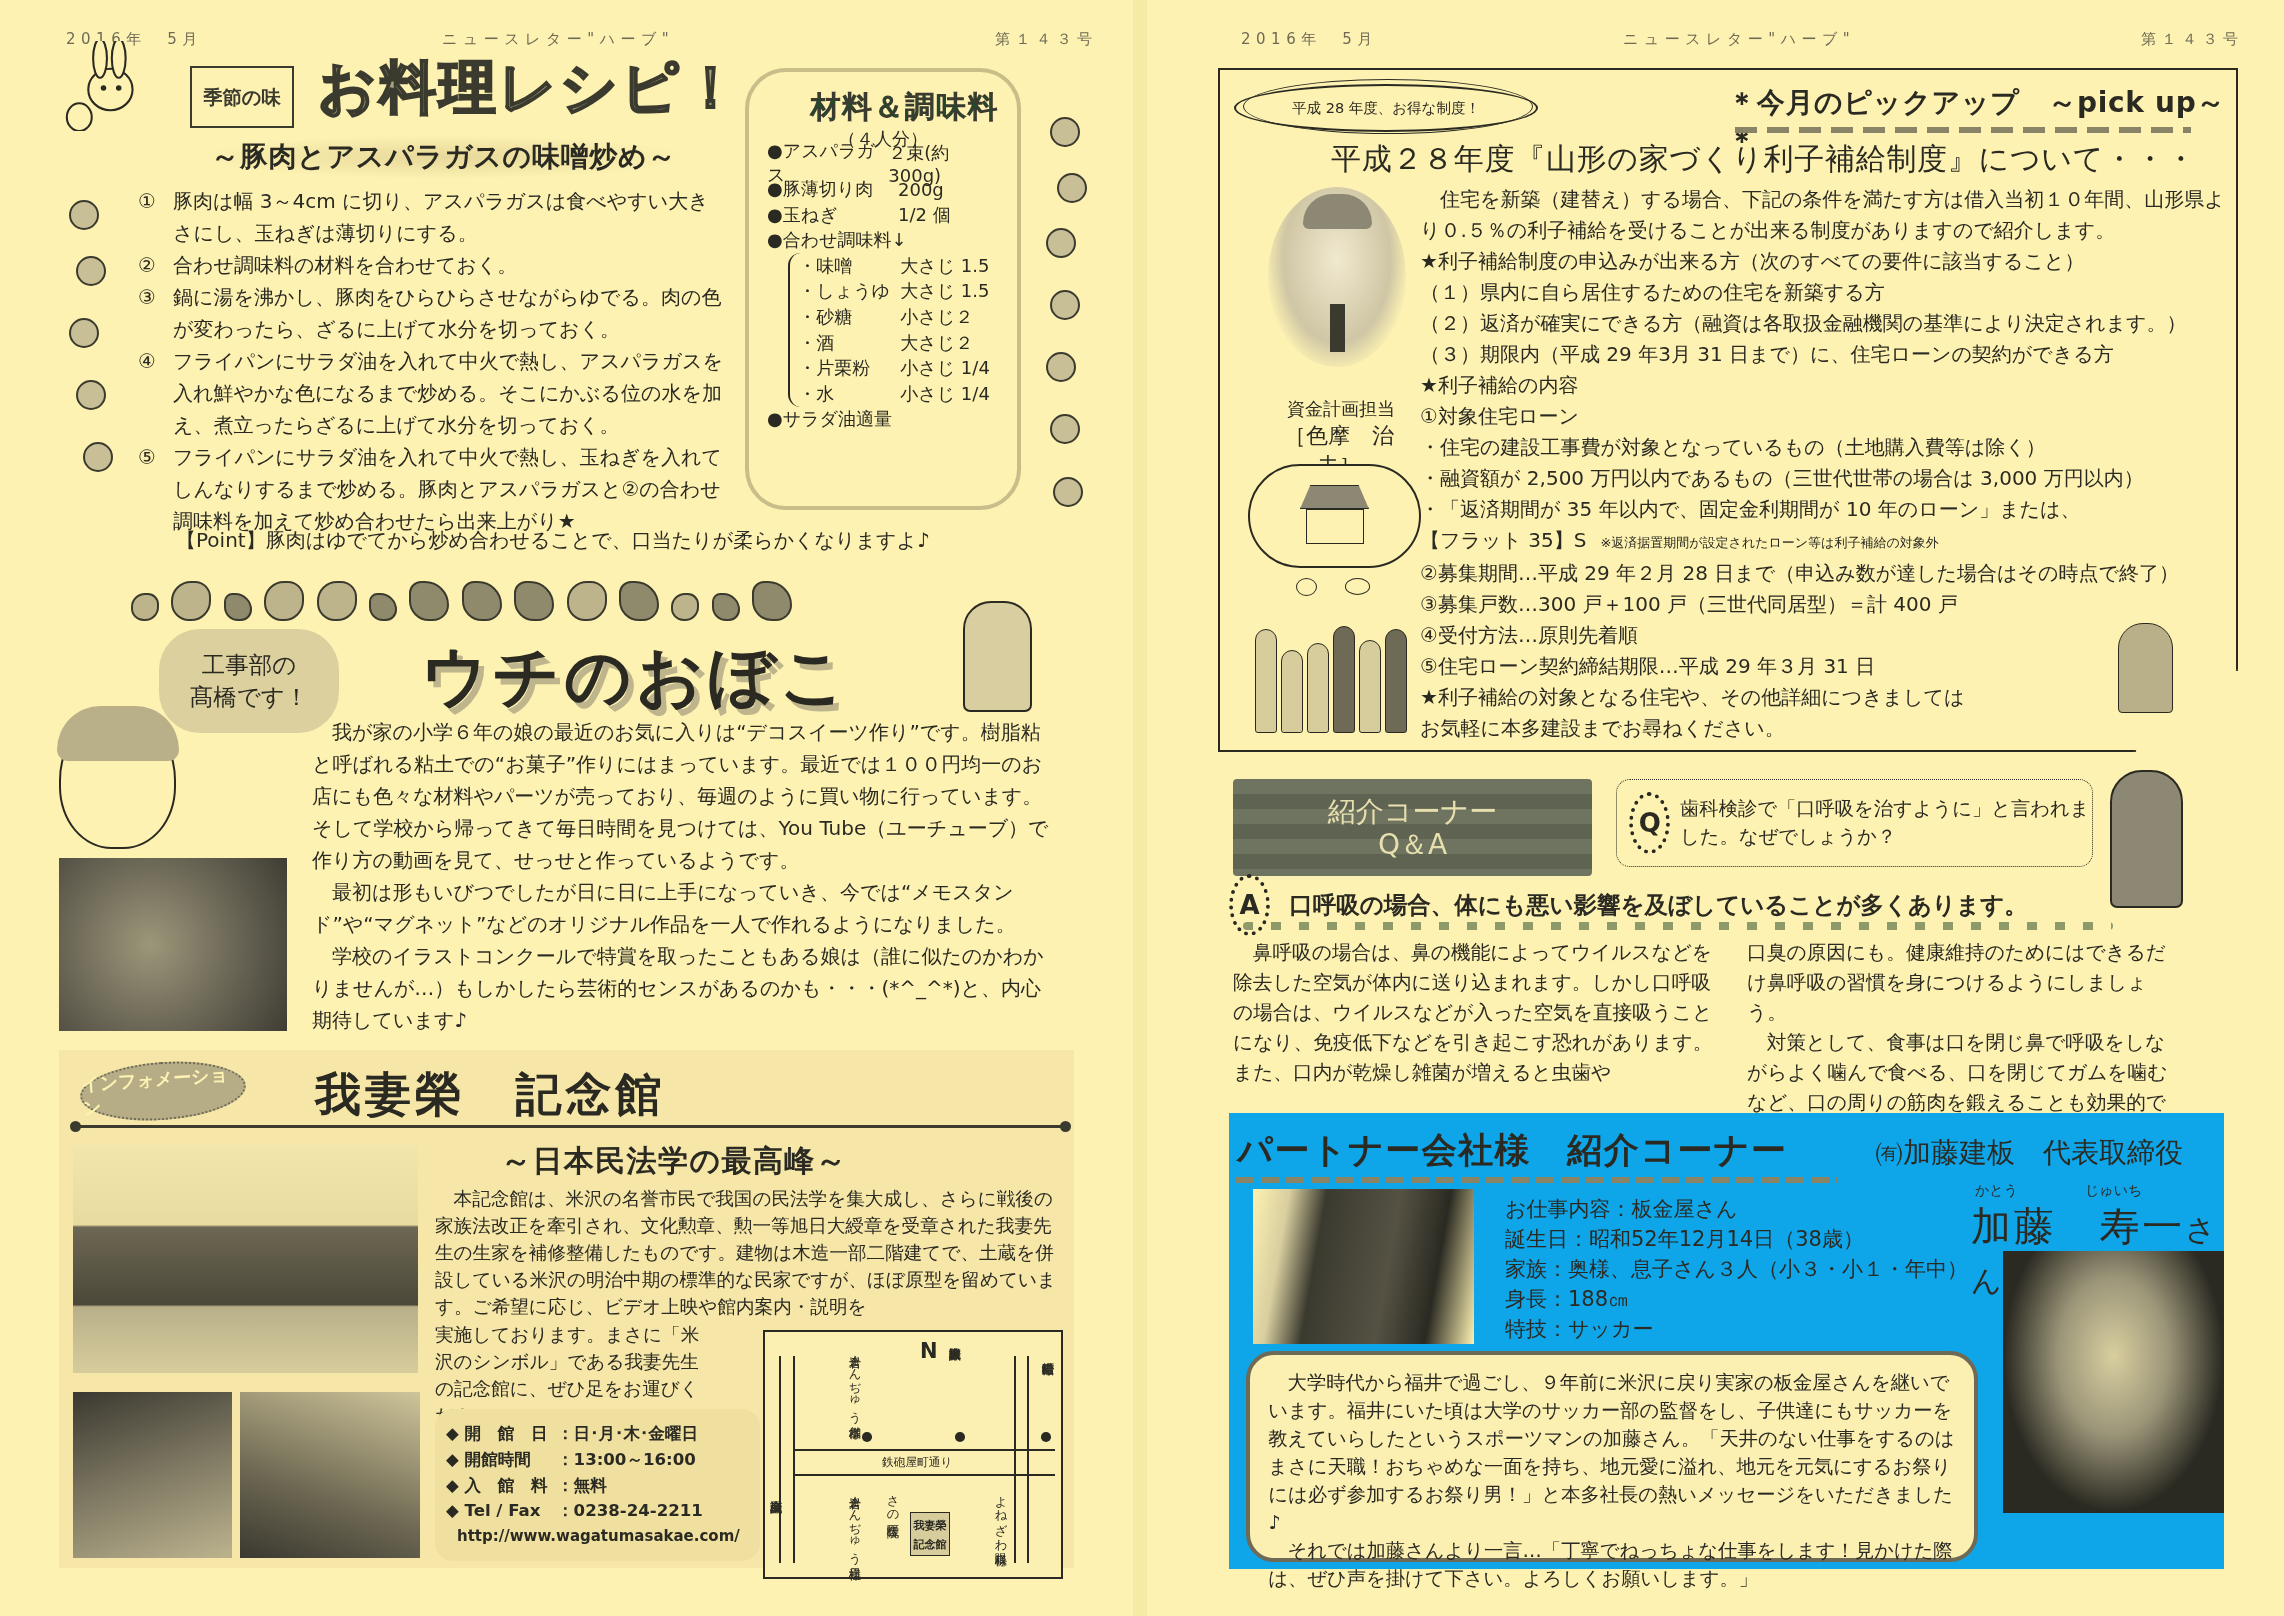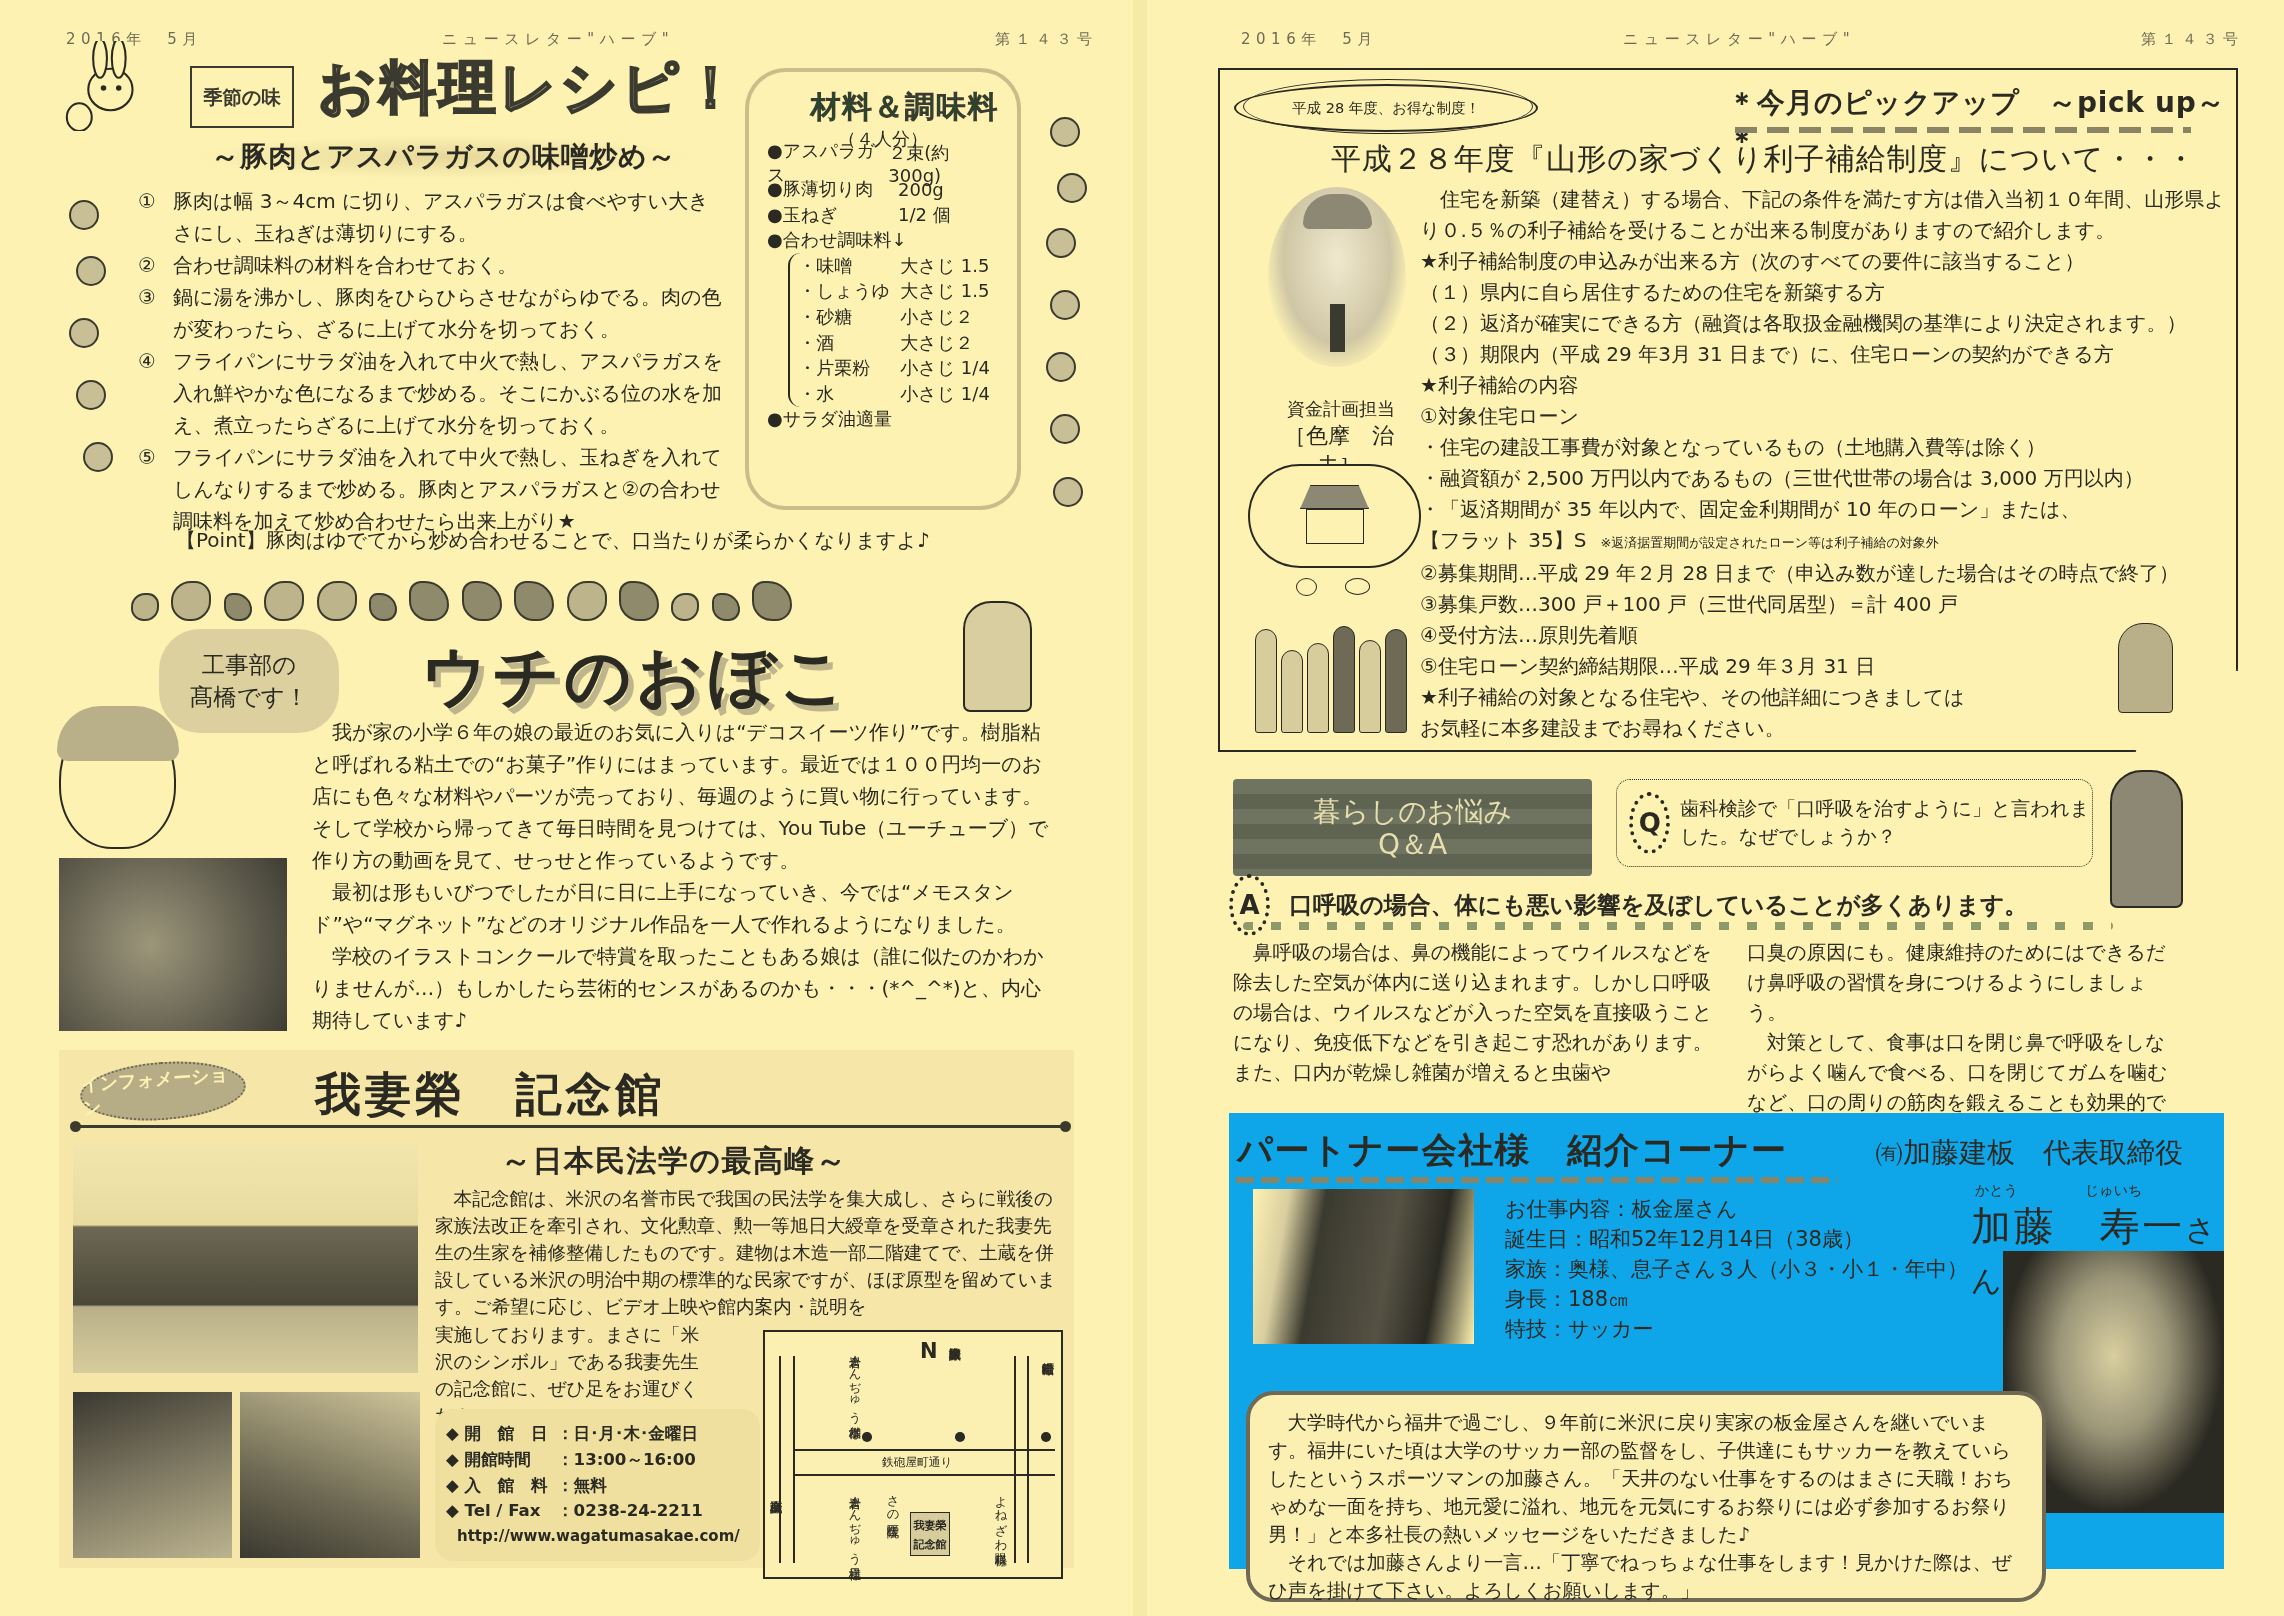--- a/index.html
+++ b/index.html
@@ -130,21 +130,21 @@
   .partner-title { position: absolute; left: 8.3px; top: 14px; font-size: 35px; font-weight: bold; letter-spacing: 1.4px; }
   .partner-dash { position: absolute; left: 7px; top: 64px; width: 601px; height: 5.5px; background: repeating-linear-gradient(90deg, #8a8467 0 18px, transparent 18px 25px); }
   .partner-company { position: absolute; left: 646px; top: 21px; font-size: 28px; }
   .partner-ruby { position: absolute; left: 746px; top: 69px; font-size: 14px; }
   .partner-ruby2 { position: absolute; left: 856px; top: 69px; font-size: 14px; }
   .partner-name { position: absolute; left: 742px; top: 86px; font-size: 40px; letter-spacing: 2.8px; }
   .partner-name small { font-size: 30px; }
   .partner-photo1 { position: absolute; left: 24px; top: 76px; width: 221px; height: 155px; background: linear-gradient(100deg, #fdf2b2 0%, #d8ce9f 15%, #3b3a2f 30%, #555244 60%, #2b2a22 80%, #fdf2b2 100%); }
   .partner-info { position: absolute; left: 276px; top: 81px; font-size: 21px; line-height: 30px; }
   .partner-photo2 { position: absolute; left: 774px; top: 138px; width: 221px; height: 262px; background: radial-gradient(ellipse at 50% 40%, #d8ce9f 0%, #9c9679 35%, #2b2a22 70%); }
-  .partner-msg { position: absolute; left: 17.3px; top: 238px; width: 800px; height: 211px; border: 4.1px solid #6e6a55; border-radius: 28px; padding: 14px 18px; font-size: 19.3px; line-height: 28px; background: #fbefb2; margin-top: 40px; }
+  .partner-msg { position: absolute; left: 17.3px; top: 238px; width: 732px; height: 211px; border: 4.1px solid #6e6a55; border-radius: 28px; padding: 14px 18px; font-size: 19.3px; line-height: 28px; background: #fbefb2; }
   .partner-msg .ind { text-indent: 1em; }
 </style>
 </head>
 <body>
 
 <div class="page page-left">
   <div class="hdr" style="left:66px;">2016年　5月</div>
   <div class="hdr" style="left:442px;">ニュースレター"ハーブ"</div>
   <div class="hdr" style="left:995px;">第１４３号</div>
 </div>
@@ -380,21 +380,21 @@
     <div>④受付方法…原則先着順</div>
     <div>⑤住宅ローン契約締結期限…平成 29 年３月 31 日</div>
     <div>★利子補給の対象となる住宅や、その他詳細につきましては</div>
     <div>お気軽に本多建設までお尋ねください。</div>
   </div>
   <div class="helmet-man"></div>
   <div class="curl"></div>
 </div>
 
 <div class="qa-sign">
-  <span>暮らしのお悩み</span>
+  <span>紹介コーナー</span>
   <span>Q＆A</span>
 </div>
 <div class="qa-q-box">
   <div class="qa-letter">Q</div>
   <div class="qa-q-text">歯科検診で「口呼吸を治すように」と言われました。なぜでしょうか？</div>
 </div>
 <div class="qa-worried"></div>
 <div class="qa-a">
   <div class="qa-letter">A</div>
   <div class="qa-a-text">口呼吸の場合、体にも悪い影響を及ぼしていることが多くあります。</div>

